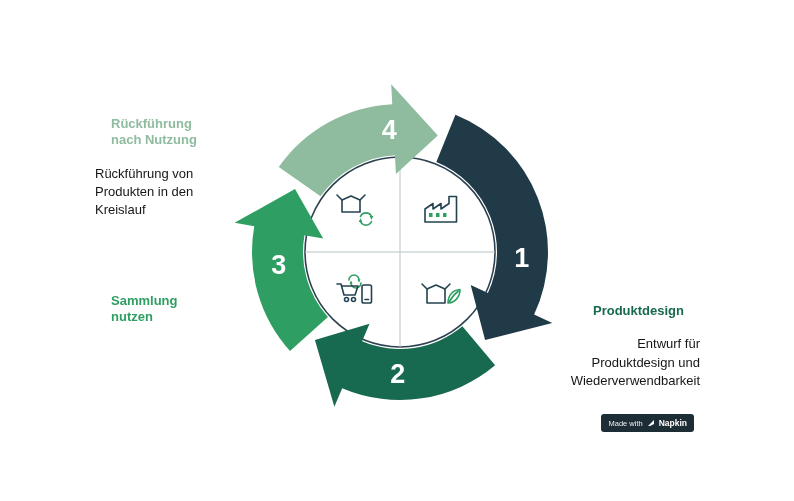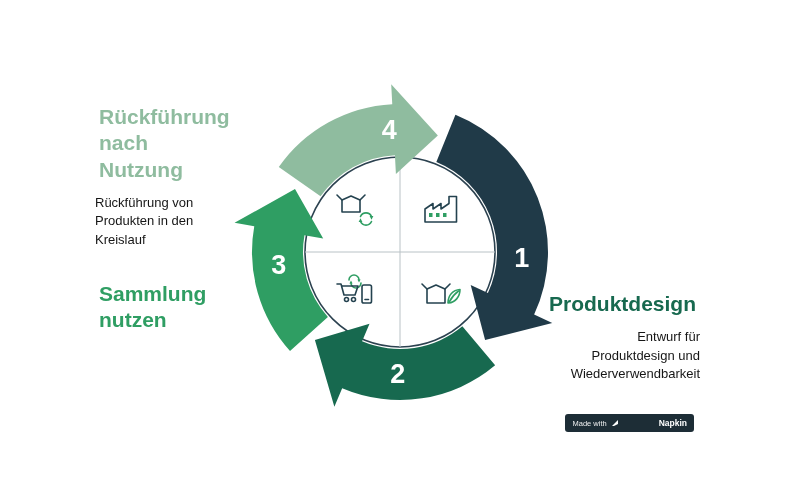--- a/index.html
+++ b/index.html
@@ -8,37 +8,37 @@
     font-family:"Liberation Sans",sans-serif;
   }
   .ring-svg{position:absolute;left:0;top:0;}
   .seg-num{
     font-family:"Liberation Sans",sans-serif;
     font-size:27px;font-weight:700;fill:#ffffff;
     text-anchor:middle;dominant-baseline:central;
   }
   .label-block{position:absolute;}
   .label-title{
-    font-size:21px;font-weight:700;line-height:1.25;white-space:pre-line;margin:4px;
+    font-size:13px;font-weight:700;line-height:1.25;white-space:pre-line;margin:16px;
   }
   .label-desc{
     font-size:13px;line-height:1.42;color:#161616;margin-top:11px;white-space:pre-line;
   }
   #block-step4{left:95px;top:100px;width:145px;text-align:left;}
   #block-step3{left:95px;top:277px;width:145px;text-align:left;}
   #block-step1{right:94px;top:92px;width:165px;text-align:right;}
   #block-step2{right:94px;top:287px;width:215px;text-align:right;}
   .badge{
     position:absolute;right:100px;top:414px;
     display:flex;align-items:center;gap:4px;
     background:#1d2d36;color:#fff;border-radius:3px;
     padding:4px 7px;cursor:pointer;
   }
   .badge .made-with{font-size:7.5px;opacity:.92;}
-  .badge .brand{font-size:8.5px;font-weight:700;margin-left:36px;}
+  .badge .brand{font-size:8.5px;font-weight:700;}
   .icon-stroke{fill:none;stroke:#24424f;stroke-width:1.6;stroke-linejoin:round;stroke-linecap:round;}
   .icon-green{fill:none;stroke:#2f9e63;stroke-width:1.6;stroke-linejoin:round;stroke-linecap:round;}
   .icon-green-fill{fill:#2f9e63;stroke:none;}
 </style>
 </head>
 <body>
 
 <div class="canvas">
 
   <svg class="ring-svg" width="794" height="501" viewBox="0 0 794 501">

